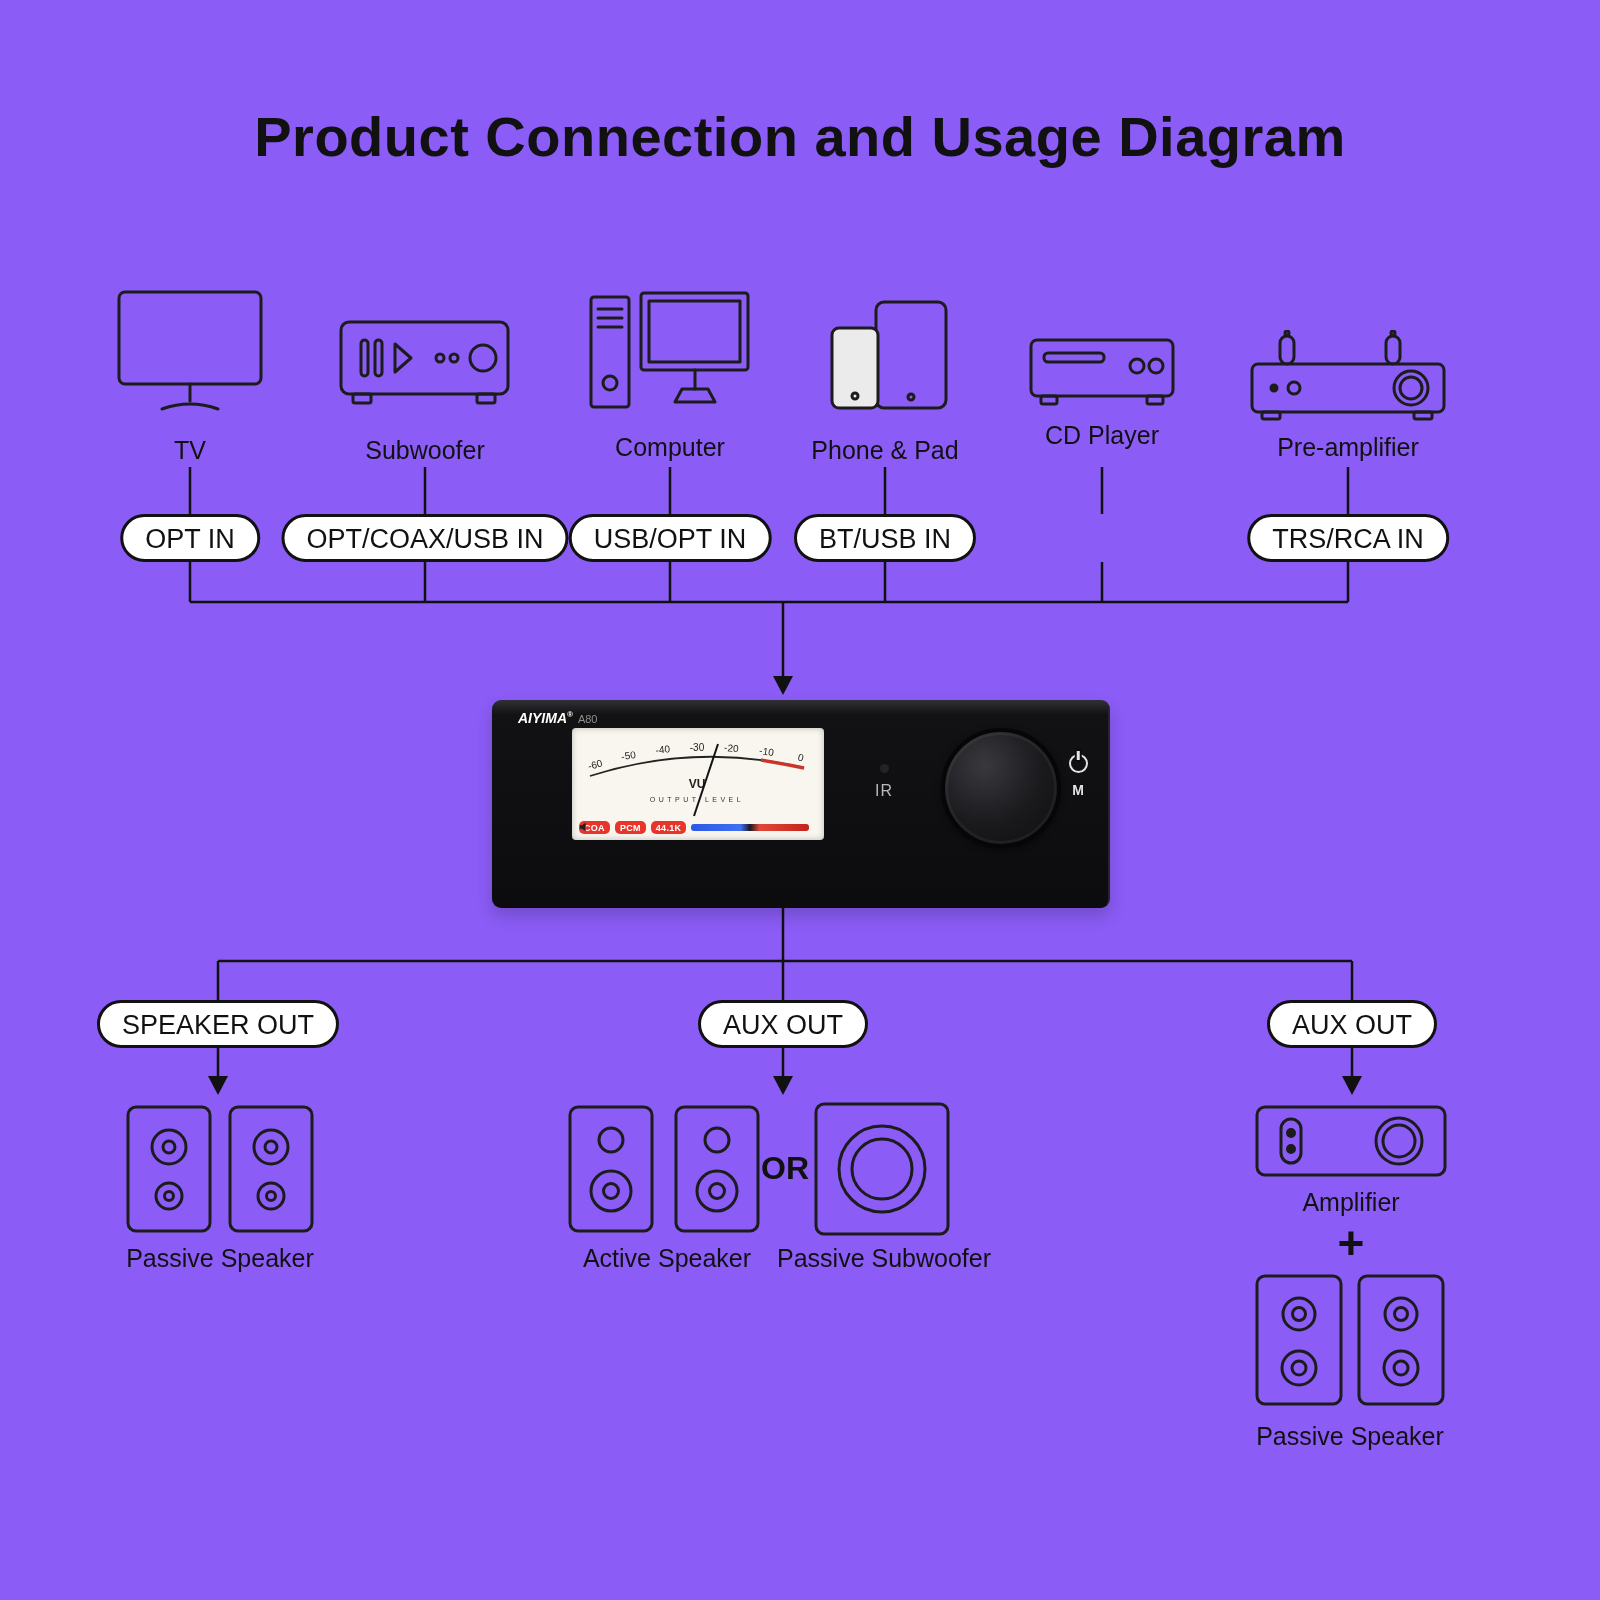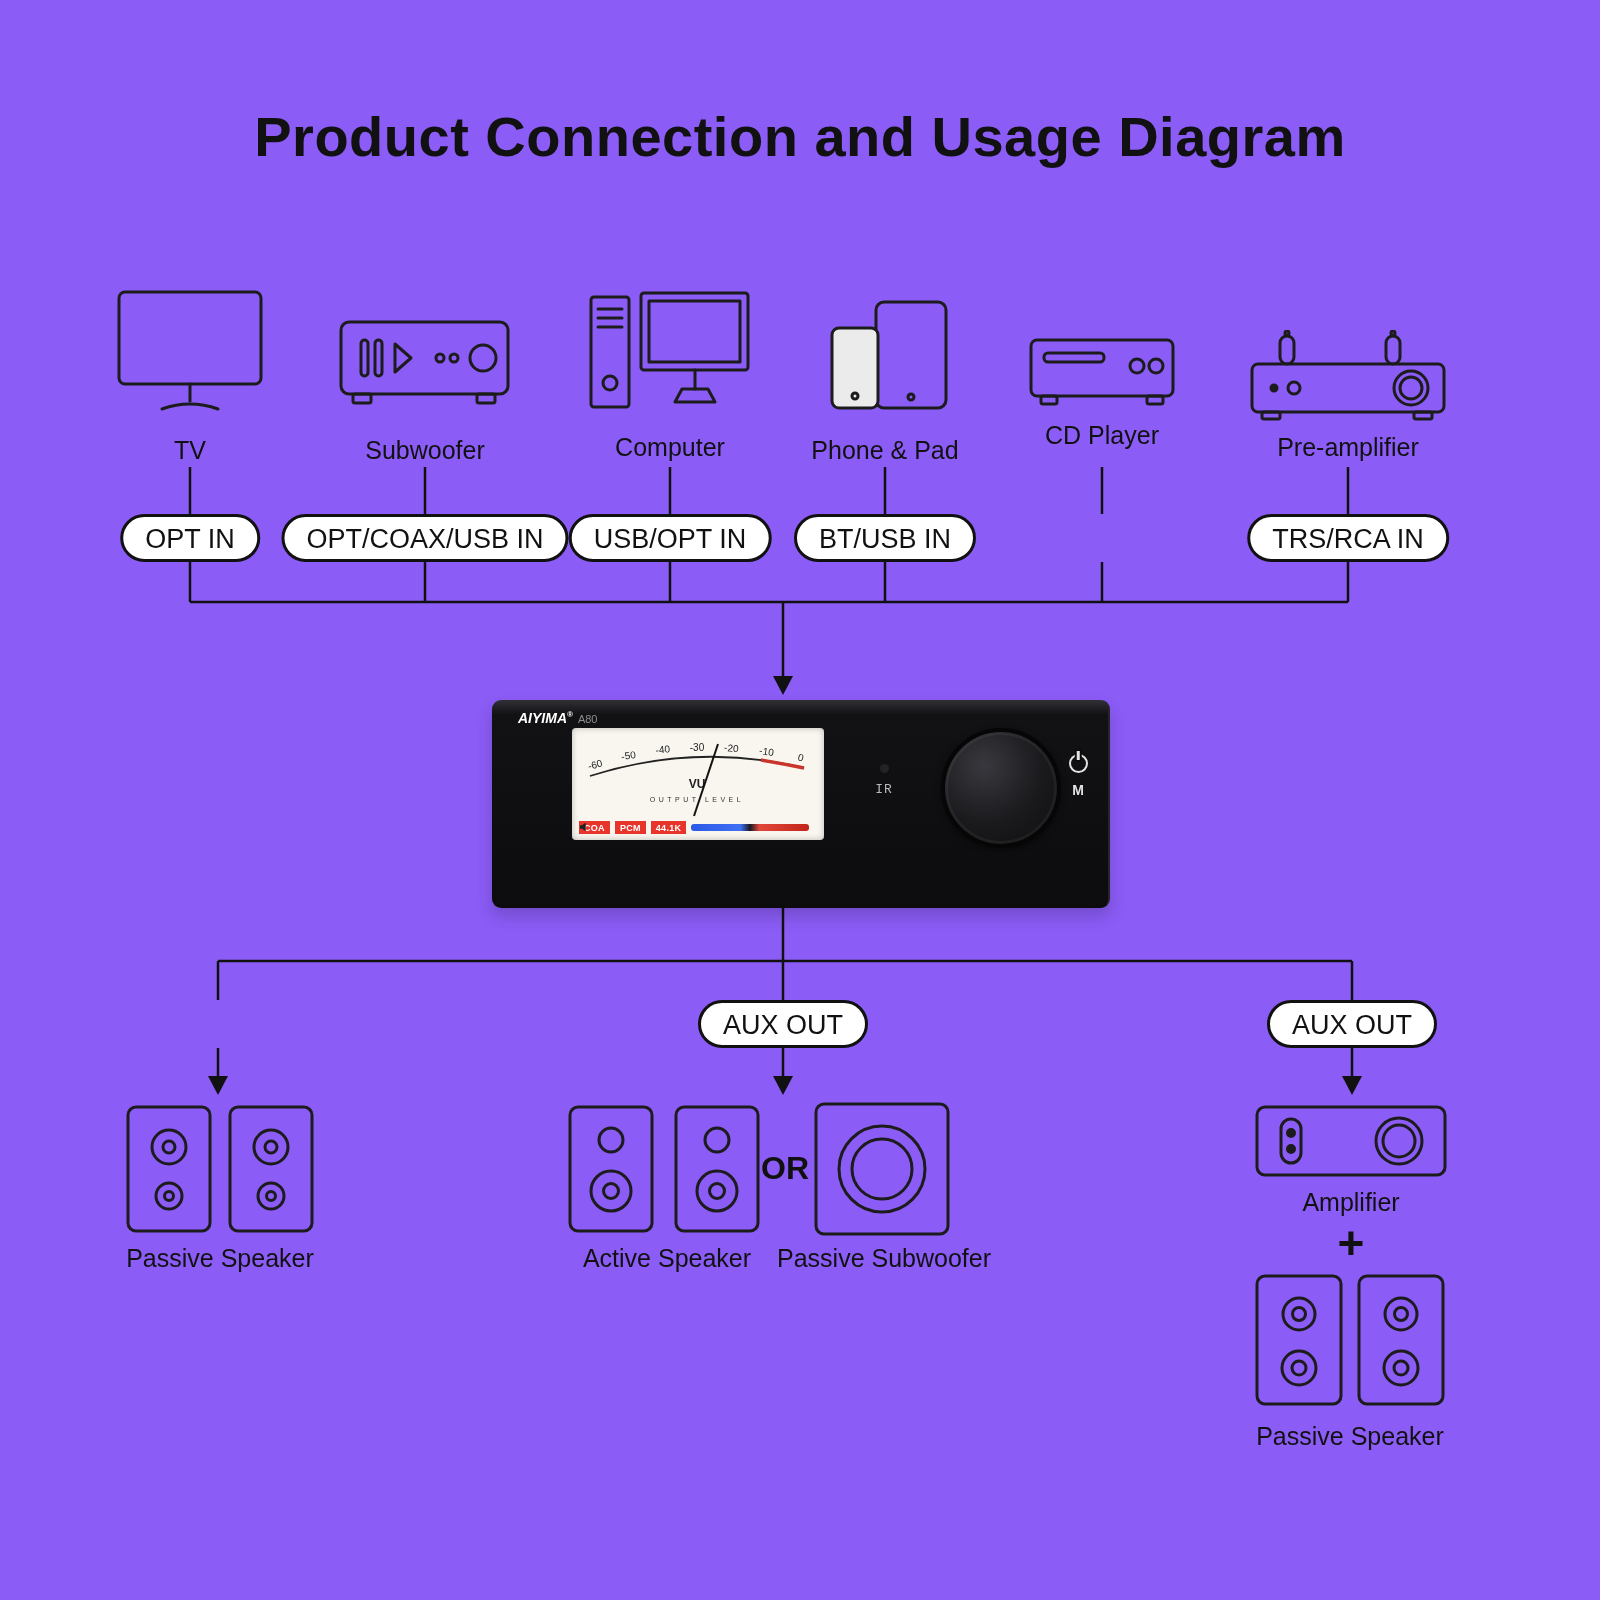--- a/index.html
+++ b/index.html
@@ -22,27 +22,27 @@
         border-radius:9px;box-shadow:0 8px 16px rgba(0,0,0,.18);border-right:2px solid #26262a;}
   .amp-foot{position:absolute;top:164px;width:86px;height:22px;background:#141414;border-radius:3px 3px 7px 7px;}
   .amp-logo{position:absolute;left:26px;top:10px;color:#fff;font-size:14px;font-weight:700;font-style:italic;}
   .amp-logo sup{font-size:8px;}
   .amp-model{color:#8f8f8f;font-size:11px;font-weight:400;font-style:normal;margin-left:5px;}
   .vu{position:absolute;left:80px;top:28px;width:252px;height:112px;background:#f8f6ef;border-radius:4px;
       box-shadow:inset 0 0 6px rgba(0,0,0,.25);}
   .vu svg{position:absolute;left:0;top:2px;display:block;}
   .vu-bottom{position:absolute;left:7px;right:7px;bottom:5px;height:15px;display:flex;align-items:center;gap:5px;}
   .badge{display:inline-block;background:#e8352b;color:#fff;font-size:9px;font-weight:700;
-         padding:1.5px 5px;border-radius:0;letter-spacing:.3px;}
+         padding:1.5px 5px;border-radius:5px;letter-spacing:.3px;}
   .volbar{width:118px;height:7px;border-radius:3px;
       background:linear-gradient(90deg,#2b59e8 0%,#4070f2 42%,#191920 50%,#e0483a 58%,#c22418 100%);}
   .spk-glyph{flex:none;}
   .ir{position:absolute;left:378px;top:64px;width:28px;text-align:center;}
   .ir-dot{width:9px;height:9px;border-radius:50%;background:#232327;margin:0 auto 9px auto;}
-  .ir-label{color:#b9b9b9;font-size:13px;letter-spacing:1px;font-family:Liberation Mono, monospace;}
+  .ir-label{color:#b9b9b9;font-size:16px;letter-spacing:1px;}
   .knob{position:absolute;left:449px;top:28px;width:112px;height:112px;border-radius:50%;
       background:radial-gradient(circle at 35% 30%,#38383e,#1a1a1d 55%,#0e0e10 100%);
       border:4px solid #060607;box-shadow:inset 0 0 0 3px rgba(255,255,255,.05),0 2px 6px rgba(0,0,0,.5);}
   .side-controls{position:absolute;left:576px;top:54px;width:20px;text-align:center;}
   .power-icon{position:relative;display:block;width:15px;height:15px;border:2px solid #e3e3e3;
       border-radius:50%;margin:0 auto;}
   .power-icon::before{content:"";position:absolute;left:50%;top:-5px;transform:translateX(-50%);
       width:2.5px;height:9px;background:#e3e3e3;box-shadow:0 0 0 2px #0c0c0e;}
   .m-label{color:#e3e3e3;font-size:14px;font-weight:700;margin-top:9px;}
 </style>
@@ -217,20 +217,21 @@
 
       <div class="knob"></div>
 
       <div class="side-controls">
         <span class="power-icon"></span>
         <div class="m-label">M</div>
       </div>
     </div>
   </div>
 
+  <div class="pill" style="left:218px;top:1000px">SPEAKER OUT</div>
   <div class="pill" style="left:783px;top:1000px">AUX OUT</div>
   <div class="pill" style="left:1352px;top:1000px">AUX OUT</div>
 
   <div class="icon" style="left:124px;top:1103px">
     <svg width="90" height="132" viewBox="0 0 90 132">
       <rect x="4" y="4" width="82" height="124" rx="8"></rect>
       <circle cx="45" cy="44" r="17"></circle>
         <circle cx="45" cy="44" r="6"></circle>
       <circle cx="45" cy="93" r="13"></circle>
         <circle cx="45" cy="93" r="4.5"></circle>

